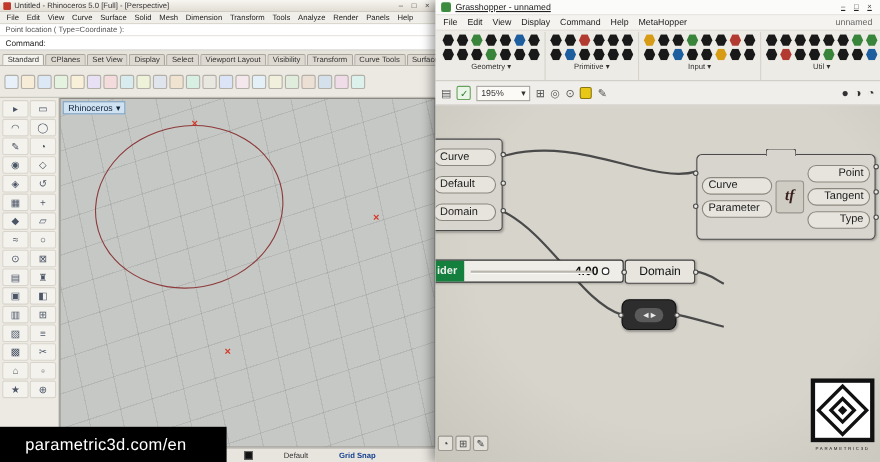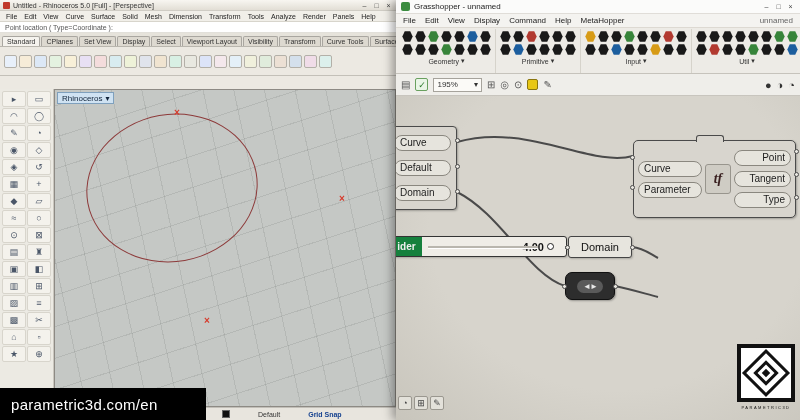--- a/index.html
+++ b/index.html
@@ -24,28 +24,28 @@
   .r-sidebar { width:54px; background:#eceae3; display:grid; grid-template-columns:repeat(2,1fr); gap:1px; padding:2px; align-content:start; border-right:1px solid #c9c6be; }
   .sicon { height:16px; display:flex; align-items:center; justify-content:center; font-size:9px; color:#4a5668; background:#f4f2ec; border:1px solid #d8d5cc; border-radius:2px; }
   .viewport { flex:1; position:relative; overflow:hidden; border:1px solid #8d8a84;
     background:
       repeating-linear-gradient(78deg, rgba(95,100,97,.16) 0 1px, transparent 1px 30px),
       repeating-linear-gradient(-18deg, rgba(95,100,97,.16) 0 1px, transparent 1px 30px),
       #c5c8c5; }
   .vp-tab { position:absolute; top:2px; left:2px; height:12px; background:#cfe2f2; border:1px solid #7fa0bd; font-size:8px; color:#10233a; display:flex; align-items:center; gap:3px; padding:0 4px; }
   .curve-ellipse { position:absolute; left:31px; top:24px; width:172px; height:148px; border:1.5px solid #8d3a3a; border-radius:50%; transform:rotate(-10deg); }
   .xmark { position:absolute; color:#d63a2b; font-weight:bold; font-size:10px; line-height:10px; }
-  .watermark { position:absolute; left:0; bottom:0; width:206px; height:32px; background:#000; color:#fff; display:flex; align-items:center; padding-left:11px; font-size:15px; letter-spacing:.3px; z-index:6; }
+  .watermark { position:absolute; left:0; bottom:0; width:206px; height:32px; background:#000; color:#fff; display:flex; align-items:center; padding-left:23px; font-size:15px; letter-spacing:.3px; z-index:6; }
   .r-status { position:absolute; left:0; right:0; bottom:0; height:13px; background:#e8e5de; border-top:1px solid #c2bfb8; display:flex; align-items:center; gap:28px; padding-left:222px; font-size:7px; color:#333; }
   .sw { width:8px; height:8px; background:#111; border:1px solid #666; }
   .gridsnap { font-weight:bold; color:#14418f; }
 
   
   .gh { position:absolute; left:396px; top:0; width:404px; height:420px; background:#f2f1ee; box-shadow:-4px 0 9px rgba(0,0,0,.35); }
-  .g-titlebar { height:14px; background:#fbfbfa; display:flex; align-items:center; gap:4px; padding:0 5px; font-size:8px; color:#222; border-bottom:1px solid #e0ddd8; }
+  .g-titlebar { height:14px; background:#fbfbfa; display:flex; align-items:center; gap:4px; padding:0 5px; font-size:8px; color:#222; border-bottom:1px solid #e0ddd8;text-decoration:underline; }
   .g-appicon { width:9px; height:9px; background:#3b8c3f; border-radius:2px; }
   .g-menubar { height:14px; display:flex; gap:9px; align-items:center; padding:0 7px; font-size:8px; background:#f4f3f0; color:#222; border-bottom:1px solid #ddd9d2; }
   .g-session { margin-left:auto; color:#666; }
   .palette { height:46px; display:flex; background:#edebe6; border-bottom:1px solid #c6c3bc; padding:1px 2px 0; }
   .pgroup { display:flex; flex-direction:column; padding:1px 3px 0; border-right:1px solid #d6d3cb; }
   .hexrow { display:flex; }
   .hex { width:11px; height:11px; margin:1px; background:#191919; clip-path:polygon(25% 3%,75% 3%,97% 50%,75% 97%,25% 97%,3% 50%); }
   .hex.g { background:#37843a; } .hex.r { background:#b23a30; } .hex.b { background:#1c5e9e; } .hex.y { background:#d79b16; }
   .plabel { font-size:7px; color:#333; align-self:center; margin-top:1px; display:flex; gap:2px; align-items:center; }
   .g-canvasbar { height:22px; display:flex; align-items:center; gap:5px; padding:0 5px; background:#efeeea; border-bottom:1px solid #c8c5be; font-size:9px; color:#333; }
@@ -117,20 +117,21 @@
     <span>Mesh</span>
     <span>Dimension</span>
     <span>Transform</span>
     <span>Tools</span>
     <span>Analyze</span>
     <span>Render</span>
     <span>Panels</span>
     <span>Help</span>
   </div>
   <div class="r-history">Point location ( Type=Coordinate ):</div>
+  <div class="r-command">Command:</div>
   <div class="r-tabs">
     <span class="r-tab active">Standard</span>
     <span class="r-tab">CPlanes</span>
     <span class="r-tab">Set View</span>
     <span class="r-tab">Display</span>
     <span class="r-tab">Select</span>
     <span class="r-tab">Viewport Layout</span>
     <span class="r-tab">Visibility</span>
     <span class="r-tab">Transform</span>
     <span class="r-tab">Curve Tools</span>

